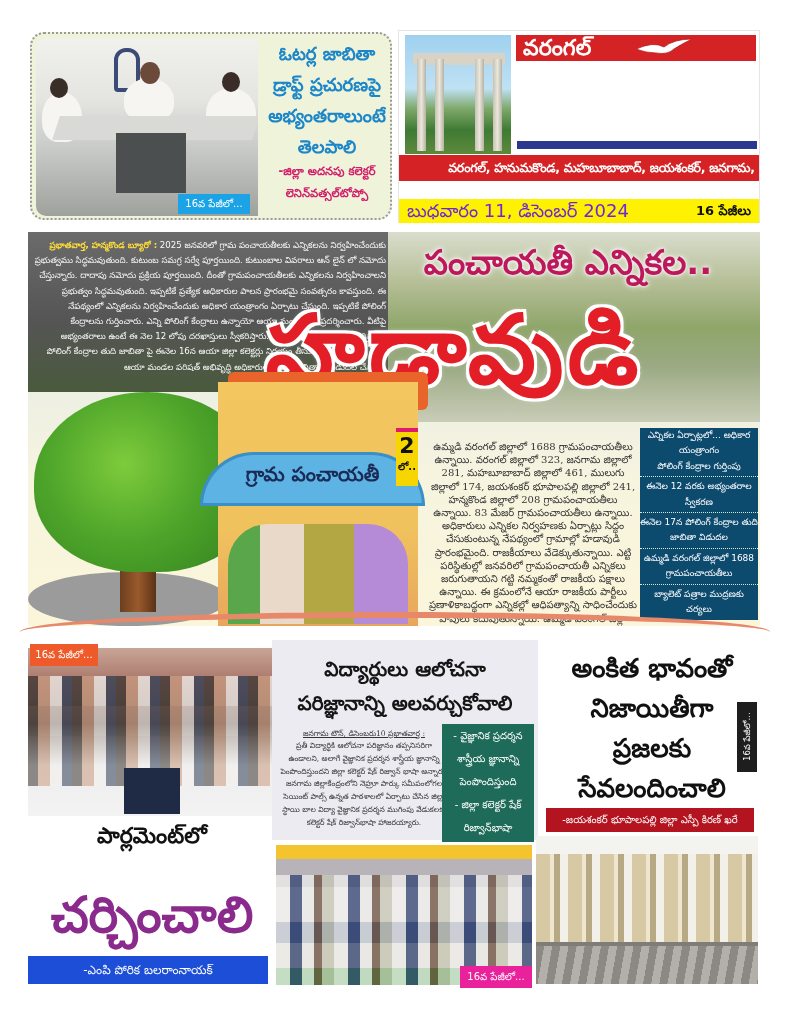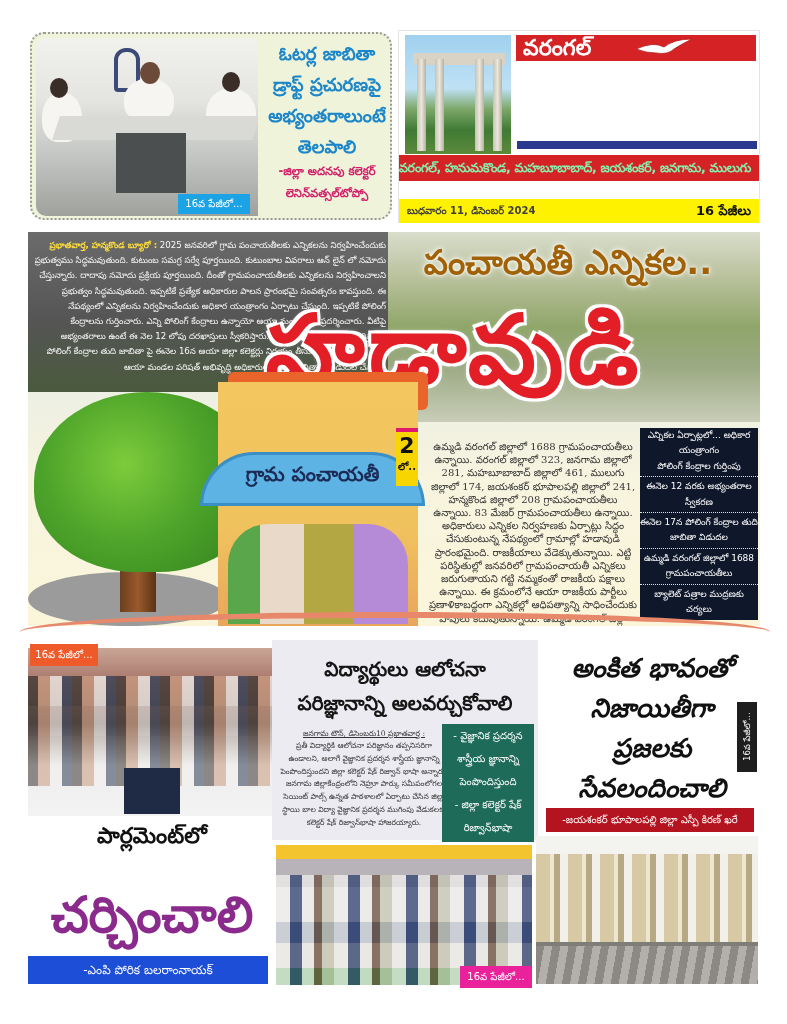--- a/index.html
+++ b/index.html
@@ -49,24 +49,24 @@
   .mast-small {
     left: 124px; top: 2px; color: #fff; font-size: 22px; font-weight: bold; line-height: 30px;
   }
   .mast-bird { left: 235px; top: 6px; width: 60px; height: 20px; }
   .mast-big {
     left: 118px; top: 22px; width: 240px; height: 92px; color: #2b3890; font-size: 80px; font-weight: bold; line-height: 92px; letter-spacing: 2px;
     font-family: "DejaVu Sans", sans-serif;
   }
   .mast-underline { left: 118px; top: 110px; width: 240px; height: 8px; background: #2b3890; }
   .mast-districts {
-    left: 0; top: 124px; width: 360px; height: 26px; background: #d52225; color: #86efac; font-size: 12.5px; line-height: 26px; font-weight: bold; letter-spacing: -0.3px;
+    left: 0; top: 124px; width: 360px; height: 26px; background: #d52225; color: #ffffff; font-size: 12.5px; line-height: 26px; text-align: center; font-weight: bold; letter-spacing: -0.3px; padding-left: 45px;
   }
   .mast-date-bar { left: 0; top: 168px; width: 360px; height: 24px; background: #fff200; }
-  .mast-date { left: 8px; top: 0; font-size: 10px; line-height: 24px; font-weight: bold; color: #404040; }
+  .mast-date { left: 8px; top: 0; font-size: 18px; line-height: 24px; font-weight: normal; color: #6d28d9; }
   .mast-pages { right: 8px; top: 0; font-size: 13px; line-height: 24px; font-weight: bold; color: #111; }
 
   
   .lead { left: 28px; top: 232px; width: 732px; height: 394px; overflow: hidden; }
   .lead-bg-left {
     left: 0; top: 0; width: 360px; height: 160px;
     background: linear-gradient(180deg, #6b6b6b 0%, #555 55%, #4a5a3d 100%);
   }
   .lead-bg-right {
     left: 340px; top: 0; width: 392px; height: 190px;
@@ -74,21 +74,21 @@
   }
   .lead-bg-lower {
     left: 0; top: 150px; width: 732px; height: 244px;
     background: linear-gradient(180deg, #ecefe4 0%, #f7f4df 40%, #fbf6da 100%);
   }
   .lead-intro {
     left: 6px; top: 6px; width: 352px; font-size: 8.6px; line-height: 15.2px; color: #fafafa; text-align: right;
   }
   .lead-intro .dateline { color: #ffde3a; font-weight: bold; }
   .lead-kicker {
-    left: 350px; top: 8px; width: 380px; font-size: 34px; line-height: 44px; font-weight: bold; color: #a16207; text-align: center;
+    left: 350px; top: 8px; width: 380px; font-size: 34px; line-height: 44px; font-weight: bold; color: #be185d; text-align: center;
     text-shadow: 0 0 3px #fff, 0 0 6px #fff;
   }
   .lead-headline {
     left: 120px; top: 52px; width: 612px; height: 132px; font-size: 96px; line-height: 132px; font-weight: bold; color: #e41e26; text-align: center;
     letter-spacing: 4px;
     text-shadow: 3px 3px 0 #fff, -3px -3px 0 #fff, 3px -3px 0 #fff, -3px 3px 0 #fff, 0 0 6px #fff;
   }
   .tree-canopy { left: 6px; top: 160px; width: 226px; height: 180px; border-radius: 50% 50% 45% 45%;
     background: radial-gradient(circle at 40% 40%, #7ecb3c 0%, #4ea52a 45%, #2f7d1d 100%); }
   .tree-trunk { left: 92px; top: 270px; width: 36px; height: 110px; background: linear-gradient(90deg,#6a3f1f,#9a5a2b,#5b3217); }
@@ -97,21 +97,21 @@
   .panchayat-roof { left: 200px; top: 140px; width: 200px; height: 38px; background: #e8642b; border-radius: 6px; }
   .panchayat-arch { left: 172px; top: 220px; width: 225px; height: 54px; border-radius: 110px 110px 0 0; background: #5cb3e4; border: 3px solid #3a8fc6; }
   .panchayat-sign { left: 172px; top: 230px; width: 225px; text-align: center; font-size: 20px; color: #1c2b55; font-weight: bold; }
   .people { left: 200px; top: 292px; width: 180px; height: 100px; background: linear-gradient(90deg,#5aa64b 0 18%, #e9d9c8 18% 42%, #b3a743 42% 70%, #b58ad6 70% 100%); border-radius: 40px 40px 0 0; }
   .badge-2 { left: 368px; top: 196px; width: 22px; height: 58px; background: #f7d500; border-top: 4px solid #e0196e; text-align: center; }
   .badge-2 .num { font-size: 22px; font-weight: bold; color: #111; line-height: 28px; display: block; }
   .badge-2 .suf { font-size: 10px; font-weight: bold; color: #111; line-height: 14px; display: block; }
   .lead-body {
     left: 400px; top: 208px; width: 210px; font-size: 10px; line-height: 13.2px; color: #333; text-align: center; font-family: "DejaVu Serif", serif;
   }
-  .green-box { left: 612px; top: 196px; width: 118px; height: 192px; background: #0f172a; }
+  .green-box { left: 612px; top: 196px; width: 118px; height: 192px; background: #0c4a6e; }
   .green-item { display: block; color: #fff; font-size: 9px; line-height: 15.4px; text-align: center; }
   .green-item.sep { border-bottom: 1px dotted #cfe9d3; padding-bottom: 2px; margin-bottom: 2px; }
 
   
   .swoop { left: 20px; top: 612px; width: 750px; height: 40px; border-top: 6px solid #e7886b; border-radius: 50% 50% 0 0; }
 
   
   .adani-photo { left: 28px; top: 648px; width: 246px; height: 168px; background:
       linear-gradient(180deg, #c9a596 0%, #a8776a 20%, #6e5a52 45%, #ededed 70%, #f3f3f3 100%); overflow: hidden; }
   .crowd-row { left: 0; height: 30px; width: 246px; background: repeating-linear-gradient(90deg, #3a3431 0 10px, #c99b80 10px 22px, #f3f1ee 22px 34px, #2f3d55 34px 44px); opacity: 0.75; }
@@ -126,21 +126,21 @@
   .mid-dateline { left: 280px; top: 728px; width: 168px; font-size: 7.6px; line-height: 12px; color: #333; text-decoration: underline; text-align: center; font-family: "DejaVu Serif", serif; }
   .mid-body { left: 280px; top: 740px; width: 168px; font-size: 7.6px; line-height: 12.8px; color: #333; text-align: center; font-family: "DejaVu Serif", serif; }
   .mid-green { left: 442px; top: 724px; width: 92px; height: 118px; background: #1f6b59; }
   .mid-green-item { color: #fff; font-size: 10px; line-height: 23px; text-align: center; display: block; }
   .mid-photo { left: 276px; top: 845px; width: 256px; height: 140px; background:
       linear-gradient(180deg, #f3c42e 0 10%, #b8b3b8 10% 30%, #e8e6e4 30% 55%, #5c6f8e 55% 70%, #e0dbcf 70% 88%, #3ea643 88% 100%); overflow: hidden; }
   .mid-people { left: 0; top: 30px; width: 256px; height: 110px; background: repeating-linear-gradient(90deg, #f0efed 0 14px, #2f4170 14px 26px, #ececeb 26px 38px, #6b4f3f 38px 46px, #c7c7b5 46px 58px); opacity: 0.75; }
   .tag-pink { left: 460px; top: 966px; width: 72px; height: 22px; background: #e9219b; color: #fff; font-size: 10px; line-height: 22px; text-align: center; }
 
   
-  .ankit-headline { left: 540px; top: 648px; width: 224px; text-align: center; font-size: 26px; line-height: 40px; color: #111; font-weight: bold; font-style: italic; }
+  .ankit-headline { left: 540px; top: 648px; width: 224px; text-align: center; font-size: 26px; line-height: 40px; color: #111; font-weight: bold; }
   .tag-vertical { left: 737px; top: 702px; width: 20px; height: 70px; background: #1e1e1e; color: #fff; font-size: 8.5px; writing-mode: vertical-rl; transform: rotate(180deg); text-align: center; line-height: 20px; }
   .ankit-byline { left: 546px; top: 808px; width: 208px; height: 24px; background: #b4141f; color: #fff; font-size: 10px; line-height: 24px; text-align: center; }
   .police-photo { left: 536px; top: 836px; width: 222px; height: 148px; background:
       linear-gradient(180deg, #f3f3f0 0 30%, #d9cfb0 30% 65%, #7f7d78 65% 100%); overflow: hidden; }
   .police-row { left: 0; top: 18px; width: 222px; height: 88px; background: repeating-linear-gradient(90deg, #d8c9a5 0 14px, #efe6cf 14px 18px, #b7a983 18px 24px, #f2f0e8 24px 32px); }
   .police-floor { left: 0; top: 110px; width: 222px; height: 38px; background: repeating-linear-gradient(100deg, #8c8884 0 8px, #b3b0ab 8px 16px); }
 </style>
 </head>
 <body>
 

